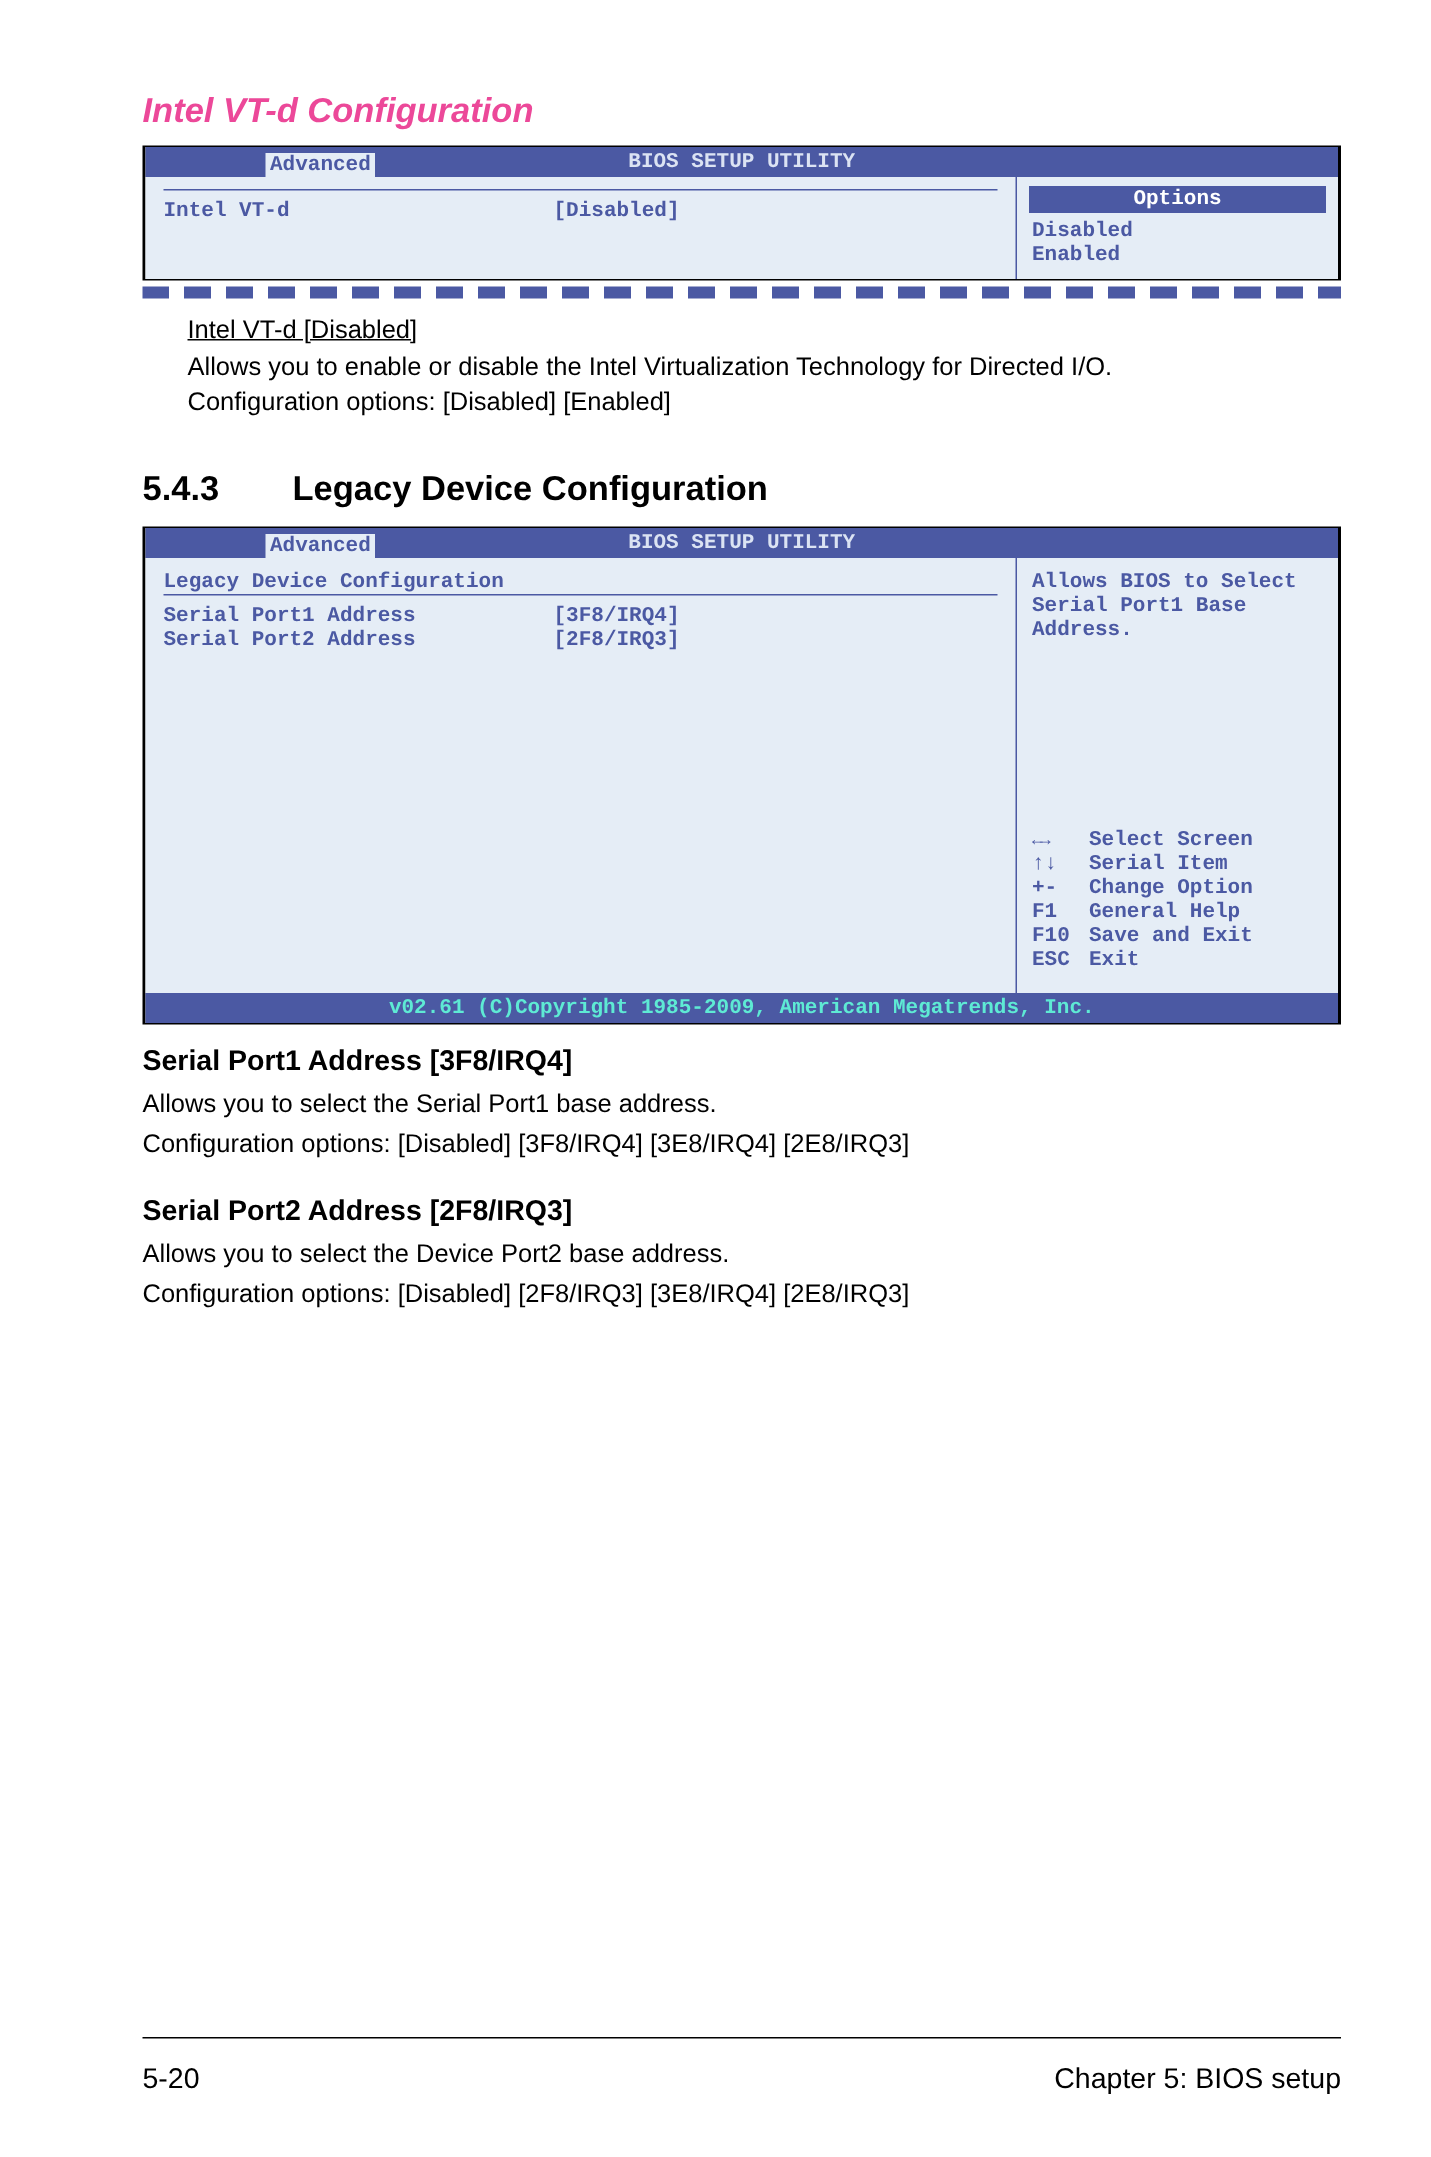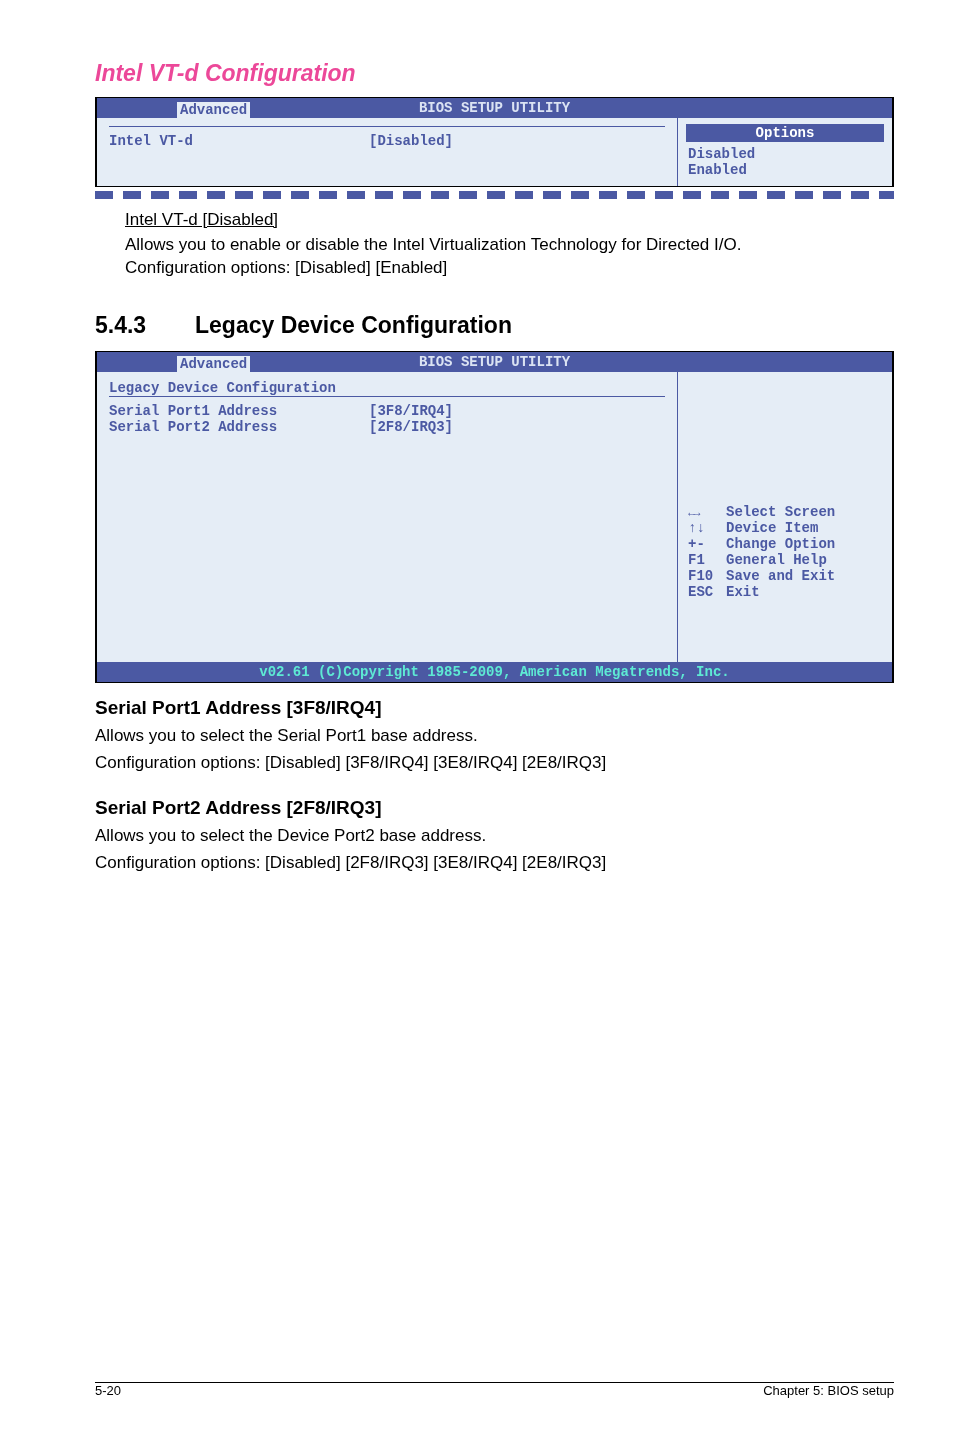--- a/index.html
+++ b/index.html
@@ -122,22 +122,22 @@
       font-size: 17px;
       line-height: 1.35;
       margin-bottom: 4px;
     }
     .page-footer {
       position: absolute;
       bottom: 40px;
       left: 95px;
       right: 60px;
       border-top: 1px solid #000;
-      padding-top: 0;
-      font-size: 13px;
+      padding-top: 17px;
+      font-size: 19px;
       display: flex;
       justify-content: space-between;
       align-items: flex-end;
     }
     .arrowlr::before { content: "←→"; letter-spacing: -2px; font-size: 12px; }
   </style>
 </head>
 <body>
 
 <div class="h-italic">Intel VT-d Configuration</div>
@@ -186,29 +186,30 @@
       <div class="bios-row">
         <span class="lab">Serial Port1 Address</span>
         <span class="val">[3F8/IRQ4]</span>
       </div>
       <div class="bios-row">
         <span class="lab">Serial Port2 Address</span>
         <span class="val">[2F8/IRQ3]</span>
       </div>
     </div>
     <div class="bios-right">
+      <div>Allows BIOS to Select Serial Port1 Base Address.</div>
       <div style="height:120px"></div>
       <div class="nav-help">
         <div class="row">
             <span class="k arrowlr"></span>
             <span>Select Screen</span>
           </div>
         <div class="row">
             <span class="k">↑↓</span>
-            <span>Device Item</span>
+            <span>Serial Item</span>
           </div>
         <div class="row">
             <span class="k">+-</span>
             <span>Change Option</span>
           </div>
         <div class="row">
             <span class="k">F1</span>
             <span>General Help</span>
           </div>
         <div class="row">

